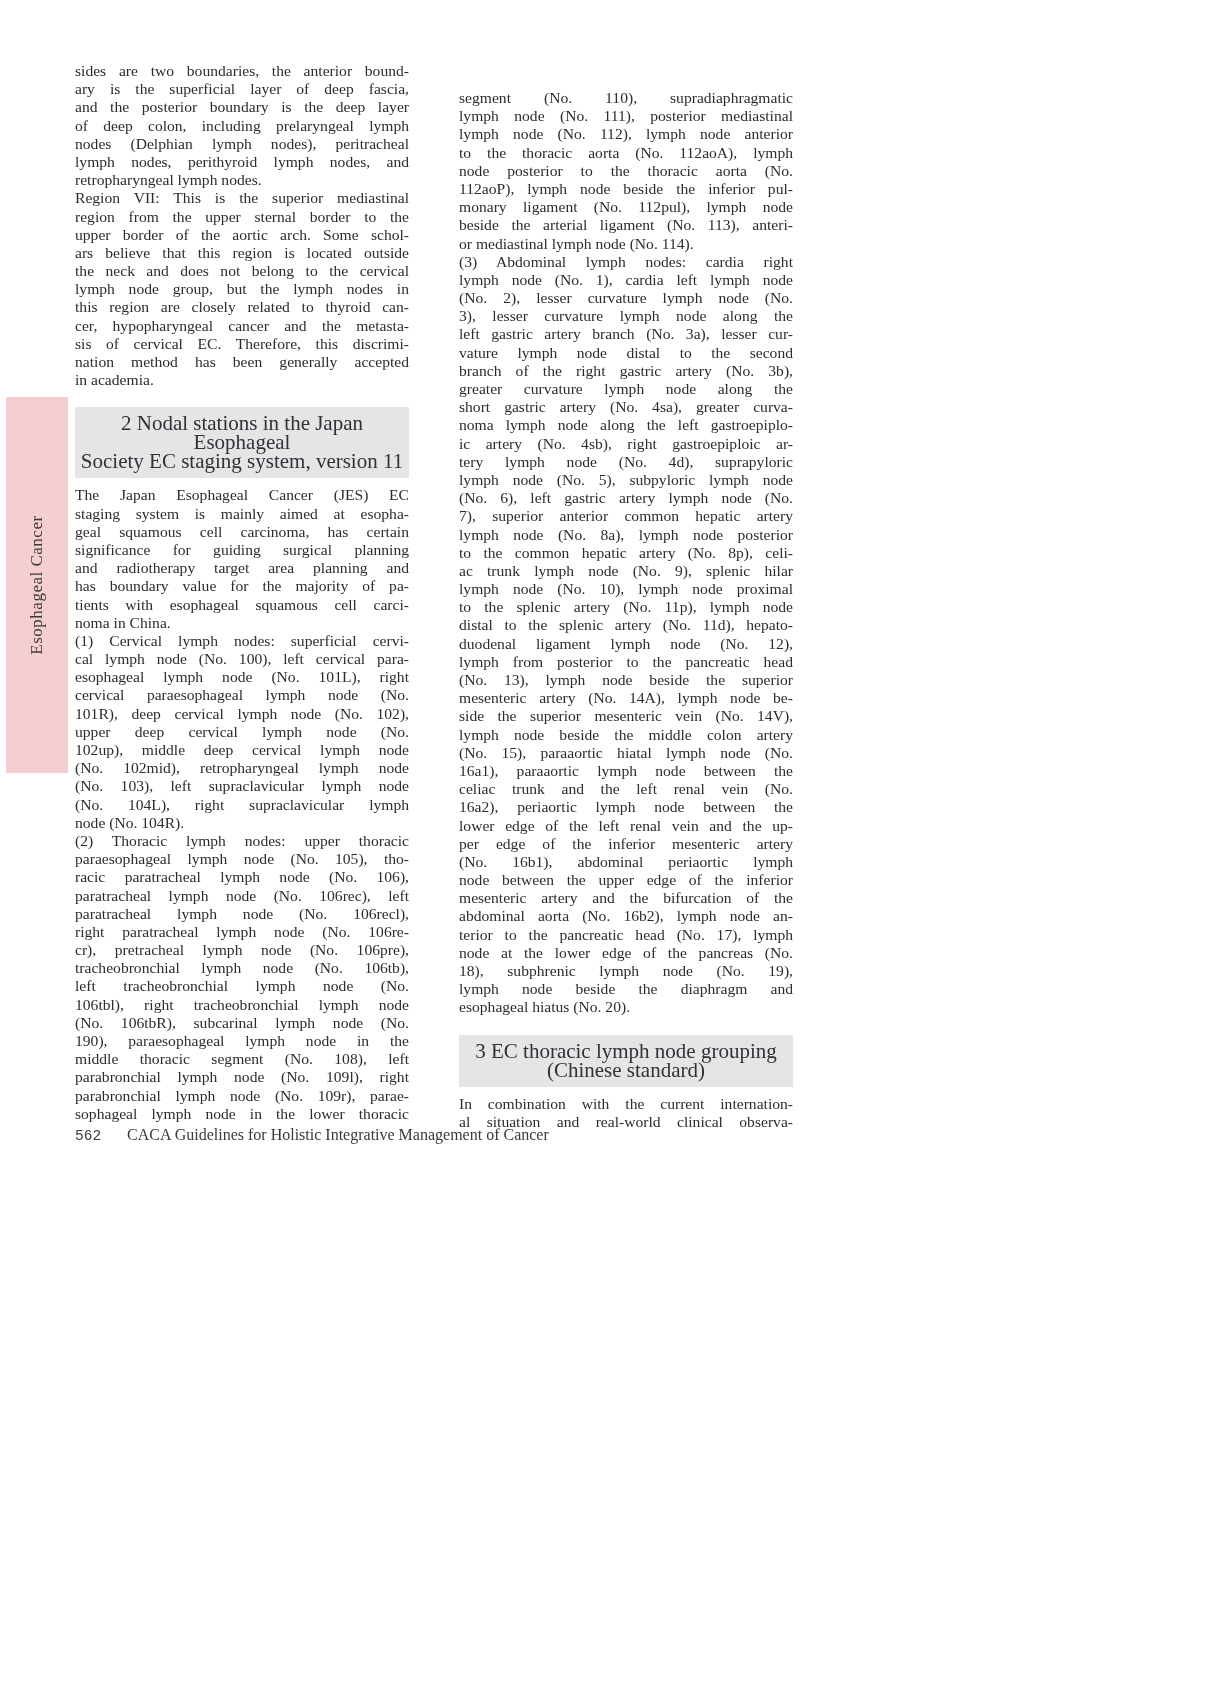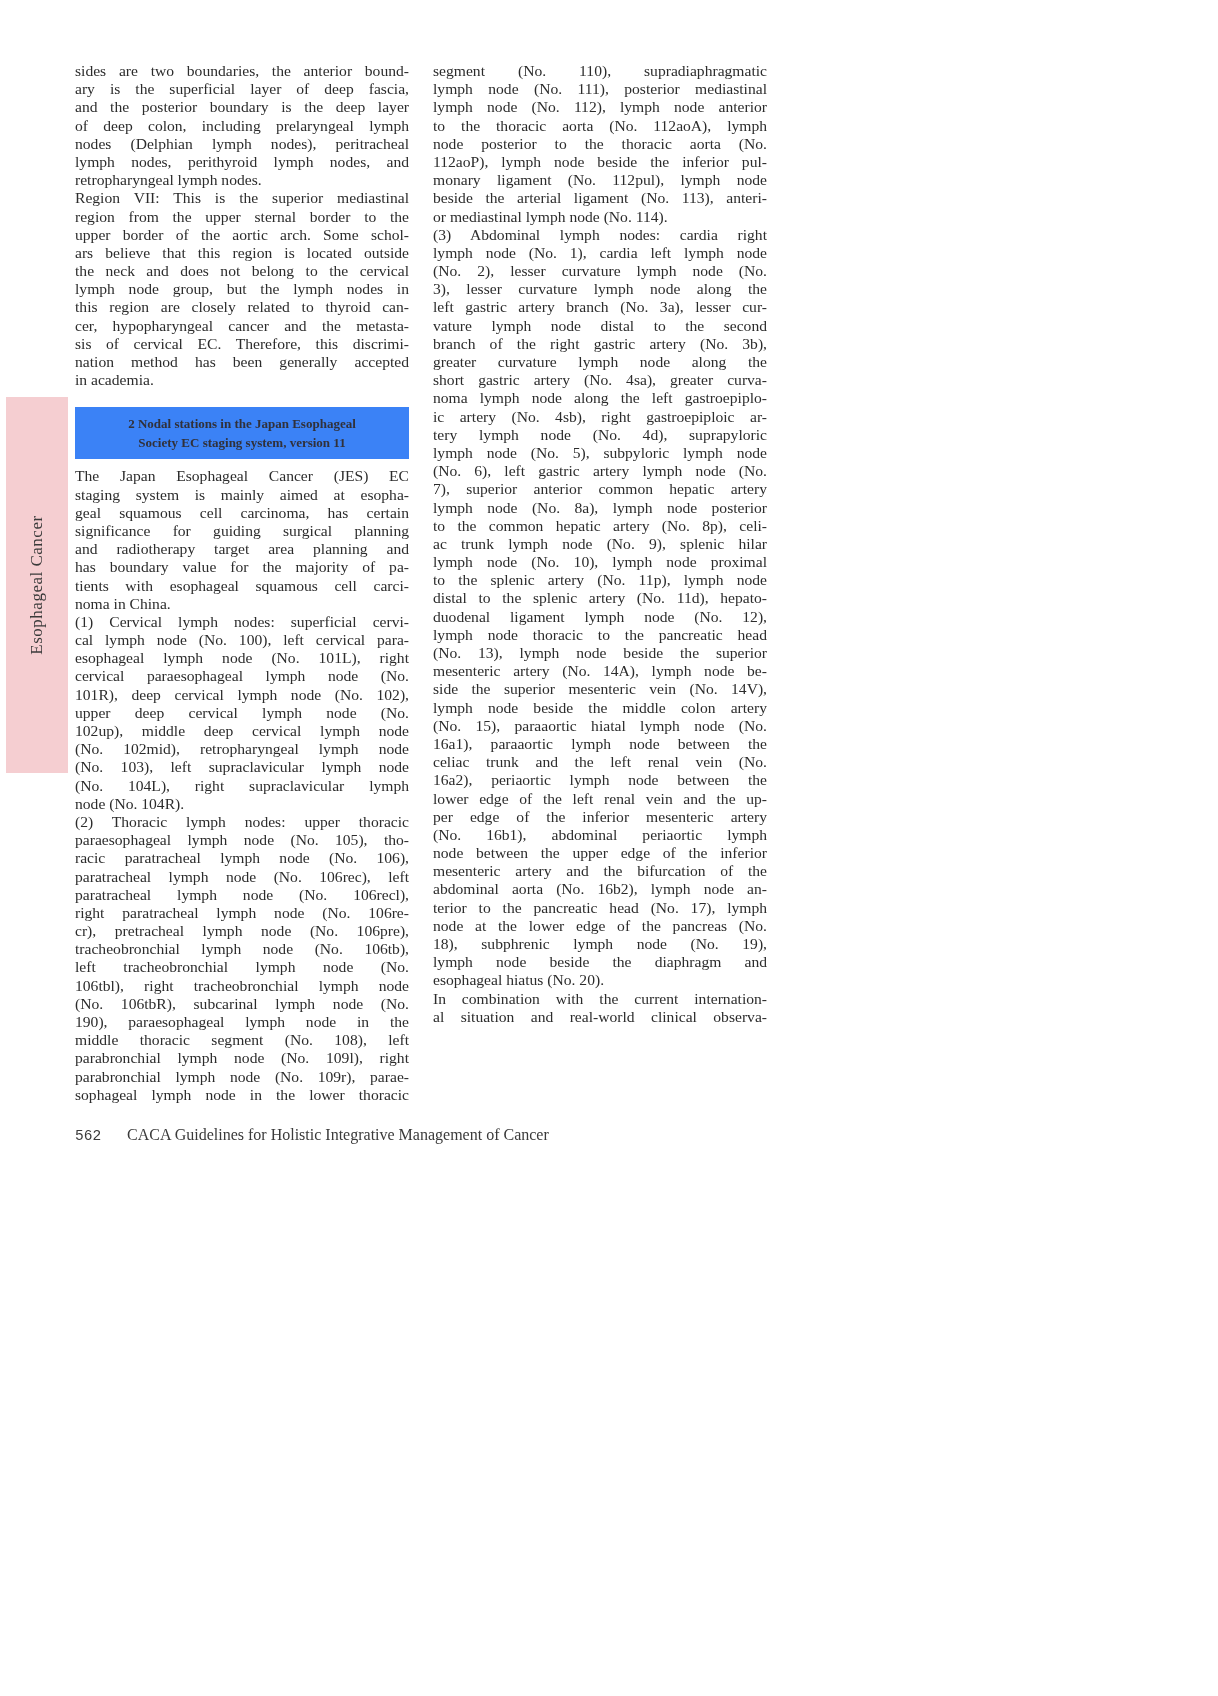--- a/index.html
+++ b/index.html
@@ -19,35 +19,35 @@
   .sidebar-tab .tab-label{
     position:absolute;top:50%;left:50%;
     transform:translate(-50%,-50%) rotate(-90deg);
     white-space:nowrap;
     font-size:17px;color:#3a3a3a;letter-spacing:0.5px;
   }
   .col{
     position:absolute;top:62px;width:334px;
   }
   .col-1{left:75px;}
-  .col-2{left:433px;}
+  .col-2{left:459px;margin-top:27px;}
   .tline{
     font-size:15.6px;line-height:18.2px;
     text-align:justify;text-align-last:justify;
     white-space:nowrap;
     height:18.2px;overflow:visible;
   }
   .tline.end{text-align-last:left;}
   .heading{
     margin:18px 0 8px 0;
     padding:7px 4px;
-    background:#3b82f6;
+    background:#e5e5e5;
     text-align:center;
-    font-weight:bold;
-    font-size:13px;line-height:19px;
+    font-weight:normal;
+    font-size:21px;line-height:19px;
     color:#31313a;
   }
   .footer{
     position:absolute;left:75px;top:1126px;
     white-space:nowrap;
   }
   .footer .pageno{
     display:inline-block;
     font-family:Liberation Mono, monospace;
     font-size:14.5px;color:#3a3a3a;
@@ -153,40 +153,44 @@
       <div class="tline">lymph node (No. 5), subpyloric lymph node</div>
       <div class="tline">(No. 6), left gastric artery lymph node (No.</div>
       <div class="tline">7), superior anterior common hepatic artery</div>
       <div class="tline">lymph node (No. 8a), lymph node posterior</div>
       <div class="tline">to the common hepatic artery (No. 8p), celi-</div>
       <div class="tline">ac trunk lymph node (No. 9), splenic hilar</div>
       <div class="tline">lymph node (No. 10), lymph node proximal</div>
       <div class="tline">to the splenic artery (No. 11p), lymph node</div>
       <div class="tline">distal to the splenic artery (No. 11d), hepato-</div>
       <div class="tline">duodenal ligament lymph node (No. 12),</div>
-      <div class="tline">lymph node thoracic to the pancreatic head</div>
+      <div class="tline">lymph from posterior to the pancreatic head</div>
       <div class="tline">(No. 13), lymph node beside the superior</div>
       <div class="tline">mesenteric artery (No. 14A), lymph node be-</div>
       <div class="tline">side the superior mesenteric vein (No. 14V),</div>
       <div class="tline">lymph node beside the middle colon artery</div>
       <div class="tline">(No. 15), paraaortic hiatal lymph node (No.</div>
       <div class="tline">16a1), paraaortic lymph node between the</div>
       <div class="tline">celiac trunk and the left renal vein (No.</div>
       <div class="tline">16a2), periaortic lymph node between the</div>
       <div class="tline">lower edge of the left renal vein and the up-</div>
       <div class="tline">per edge of the inferior mesenteric artery</div>
       <div class="tline">(No. 16b1), abdominal periaortic lymph</div>
       <div class="tline">node between the upper edge of the inferior</div>
       <div class="tline">mesenteric artery and the bifurcation of the</div>
       <div class="tline">abdominal aorta (No. 16b2), lymph node an-</div>
       <div class="tline">terior to the pancreatic head (No. 17), lymph</div>
       <div class="tline">node at the lower edge of the pancreas (No.</div>
       <div class="tline">18), subphrenic lymph node (No. 19),</div>
       <div class="tline">lymph node beside the diaphragm and</div>
       <div class="tline end">esophageal hiatus (No. 20).</div>
+      <div class="heading">
+        <div>3 EC thoracic lymph node grouping</div>
+        <div>(Chinese standard)</div>
+      </div>
       <div class="tline">In combination with the current internation-</div>
       <div class="tline">al situation and real-world clinical observa-</div>
     </div>
 
   <div class="footer">
     <span class="pageno">562</span><span class="runtitle">CACA Guidelines for Holistic Integrative Management of Cancer</span>
   </div>
 
 </div>
 

